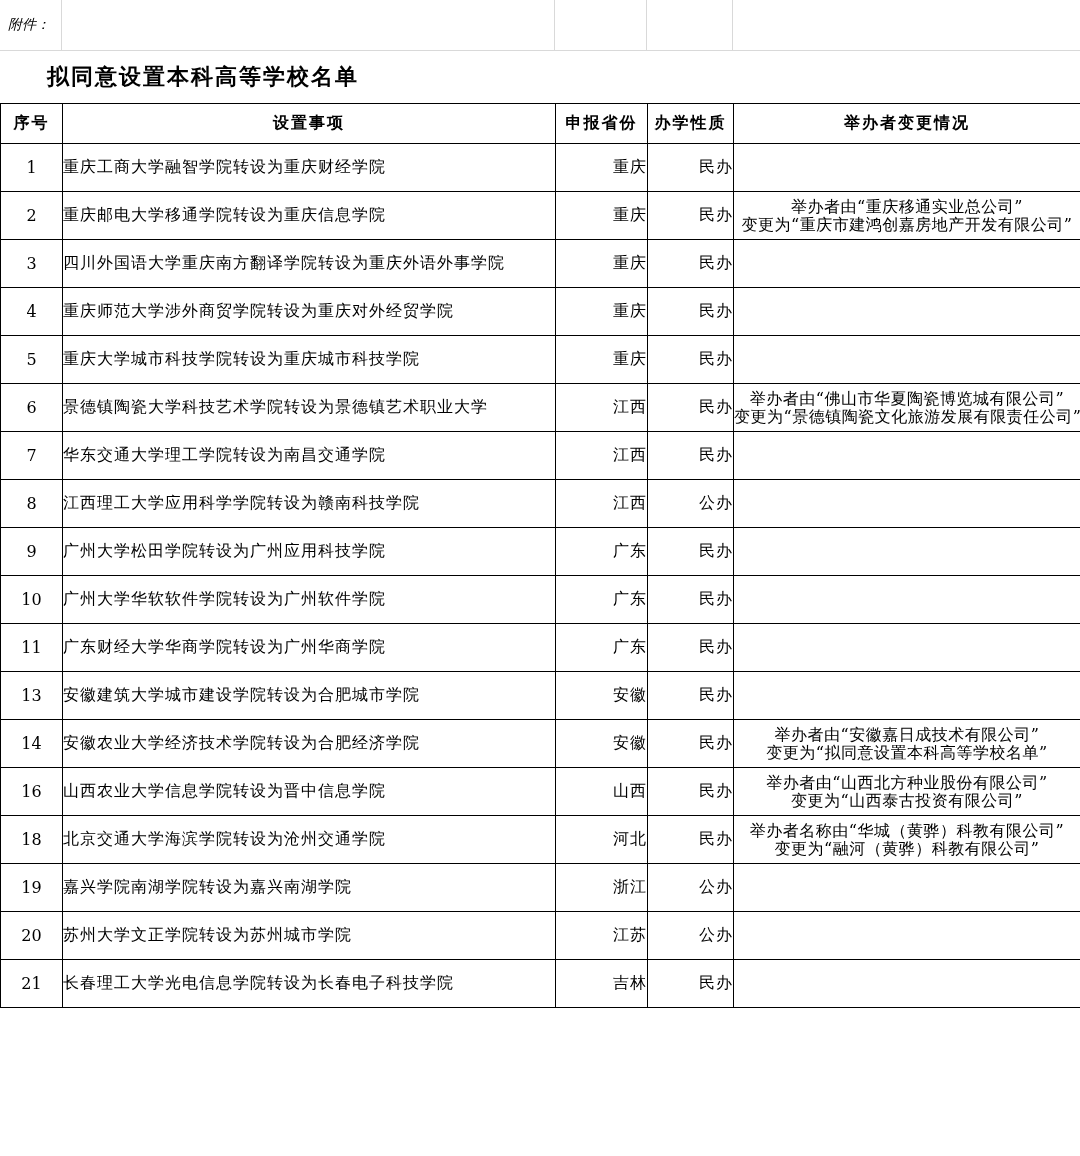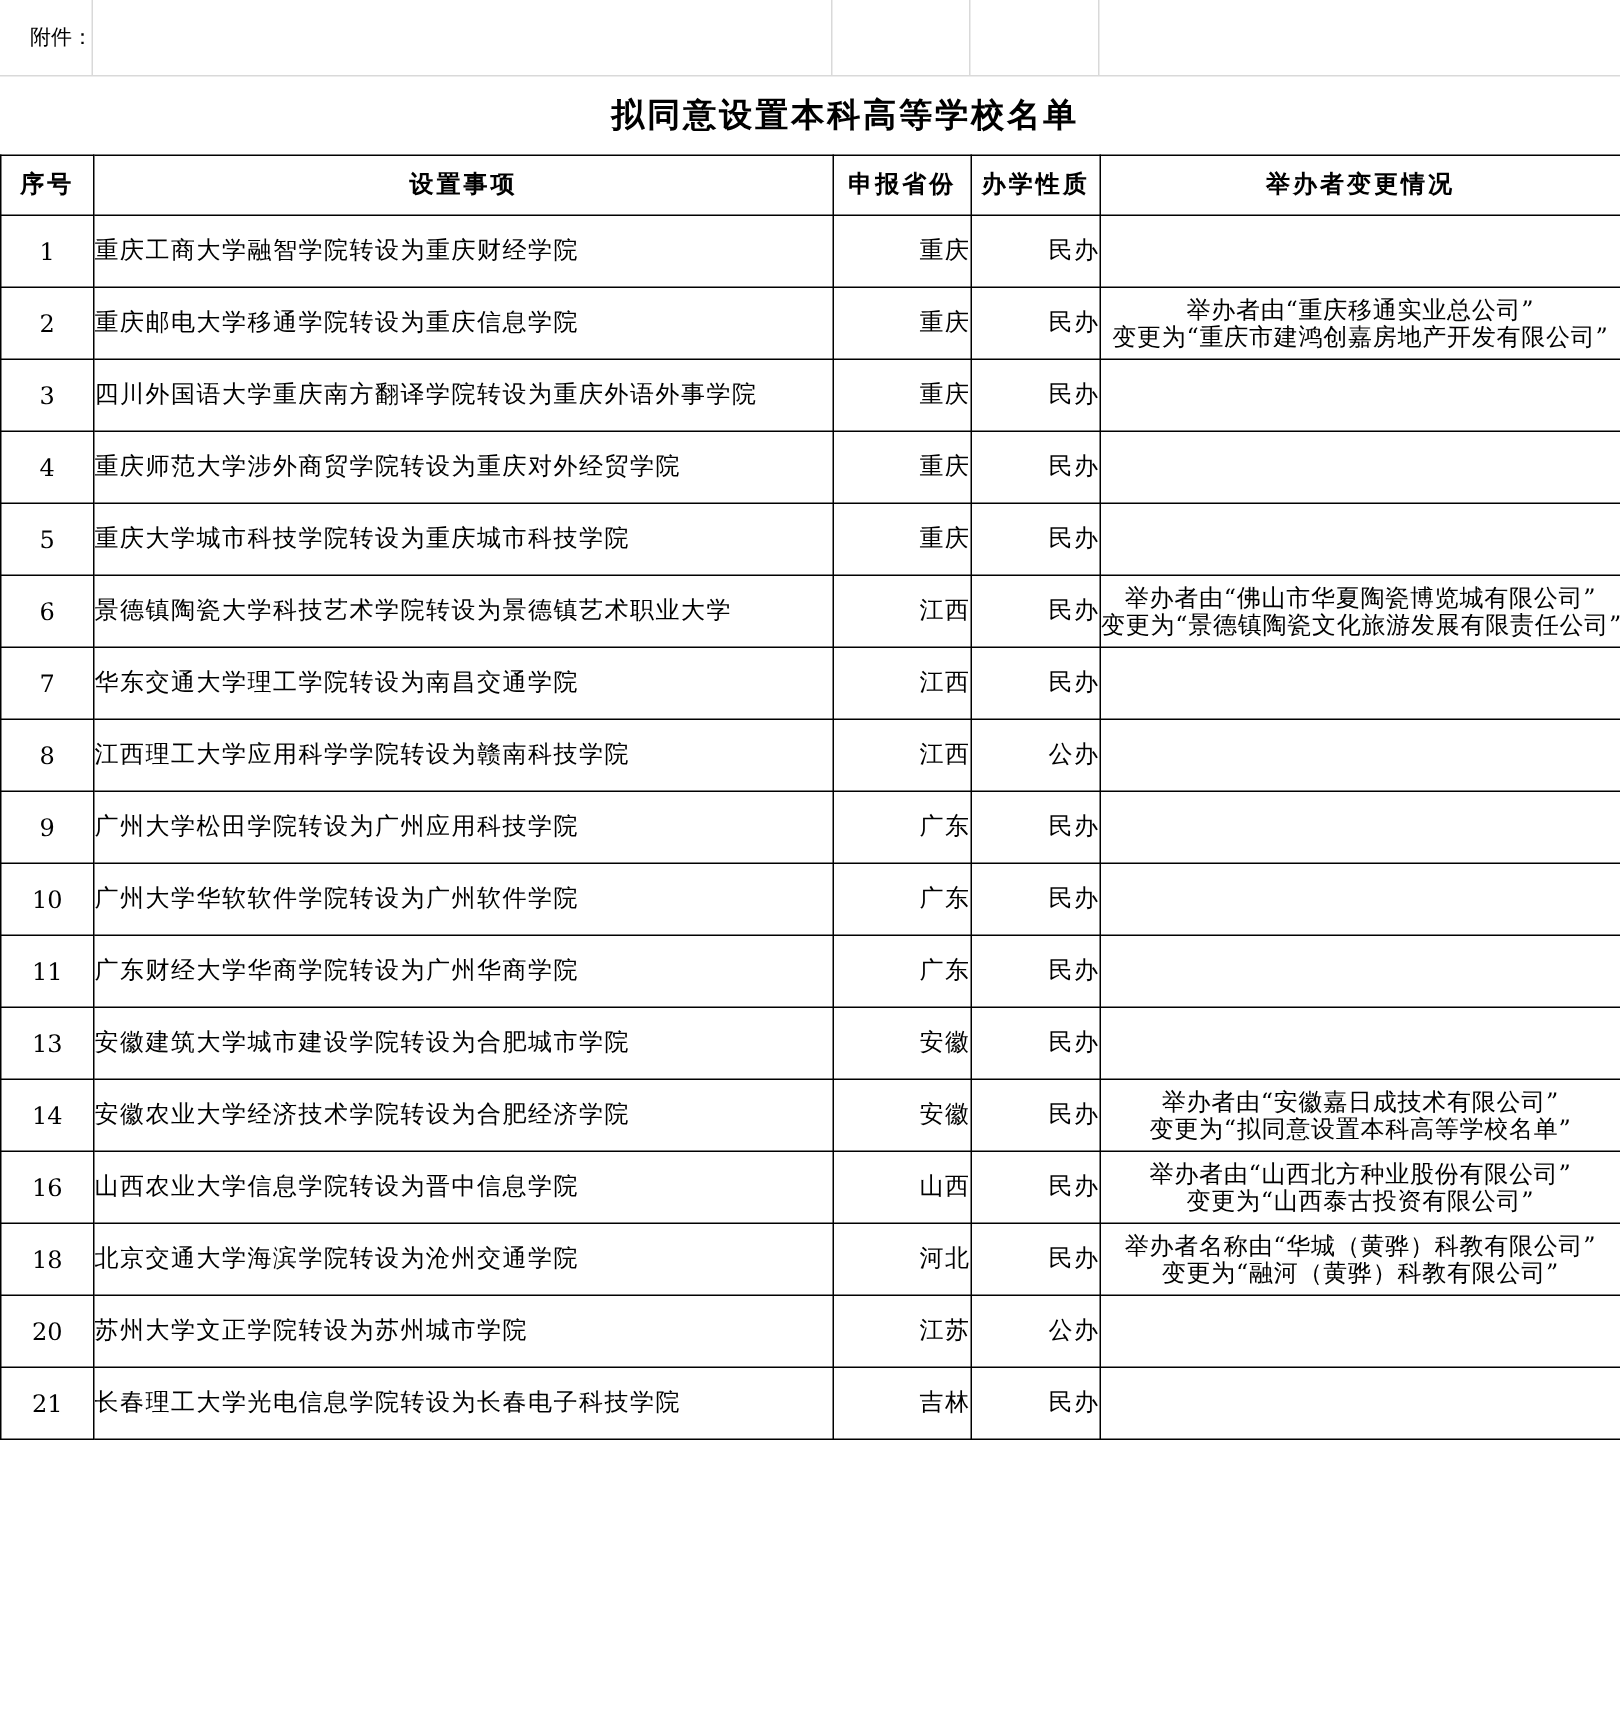--- a/index.html
+++ b/index.html
@@ -23,29 +23,30 @@
     height: 100%;
   }
   .cell-a { width: 62px; display: flex; align-items: center; }
   .cell-b { width: 493px; }
   .cell-c { width: 92px; }
   .cell-d { width: 86px; }
   .cell-e { flex: 1; border-right: none !important; }
   .attachment-label {
     font-family: "Liberation Sans", "DejaVu Sans", sans-serif;
     font-size: 14px;
-    padding-left: 20px;
+    padding-left: 8px;
     white-space: nowrap;
+    font-style: italic;
   }
   
   .title-row {
     height: 52px;
     display: flex;
     align-items: center;
-    justify-content: center;
+    justify-content: flex-start;
     box-sizing: border-box;
     margin-left: 47px;
   }
   .doc-title {
     font-family: "Liberation Sans", "DejaVu Sans", sans-serif;
     font-weight: bold;
     font-size: 22px;
     letter-spacing: 2px;
     white-space: nowrap;
   }
@@ -282,20 +283,30 @@
     <td class="c-no">18</td>
     <td class="c-item">北京交通大学海滨学院转设为沧州交通学院</td>
     <td class="c-prov">河北</td>
     <td class="c-nat">民办</td>
     <td class="c-change">
       <div class="chg-line ch1">举办者名称由“华城（黄骅）科教有限公司”</div>
       <div class="chg-line ch2">变更为“融河（黄骅）科教有限公司”</div>
     </td>
   </tr>
       <tr>
+    <td class="c-no">19</td>
+    <td class="c-item">嘉兴学院南湖学院转设为嘉兴南湖学院</td>
+    <td class="c-prov">浙江</td>
+    <td class="c-nat">公办</td>
+    <td class="c-change">
+      <div class="chg-line ch1"></div>
+      <div class="chg-line ch2"></div>
+    </td>
+  </tr>
+      <tr>
     <td class="c-no">20</td>
     <td class="c-item">苏州大学文正学院转设为苏州城市学院</td>
     <td class="c-prov">江苏</td>
     <td class="c-nat">公办</td>
     <td class="c-change">
       <div class="chg-line ch1"></div>
       <div class="chg-line ch2"></div>
     </td>
   </tr>
       <tr>

